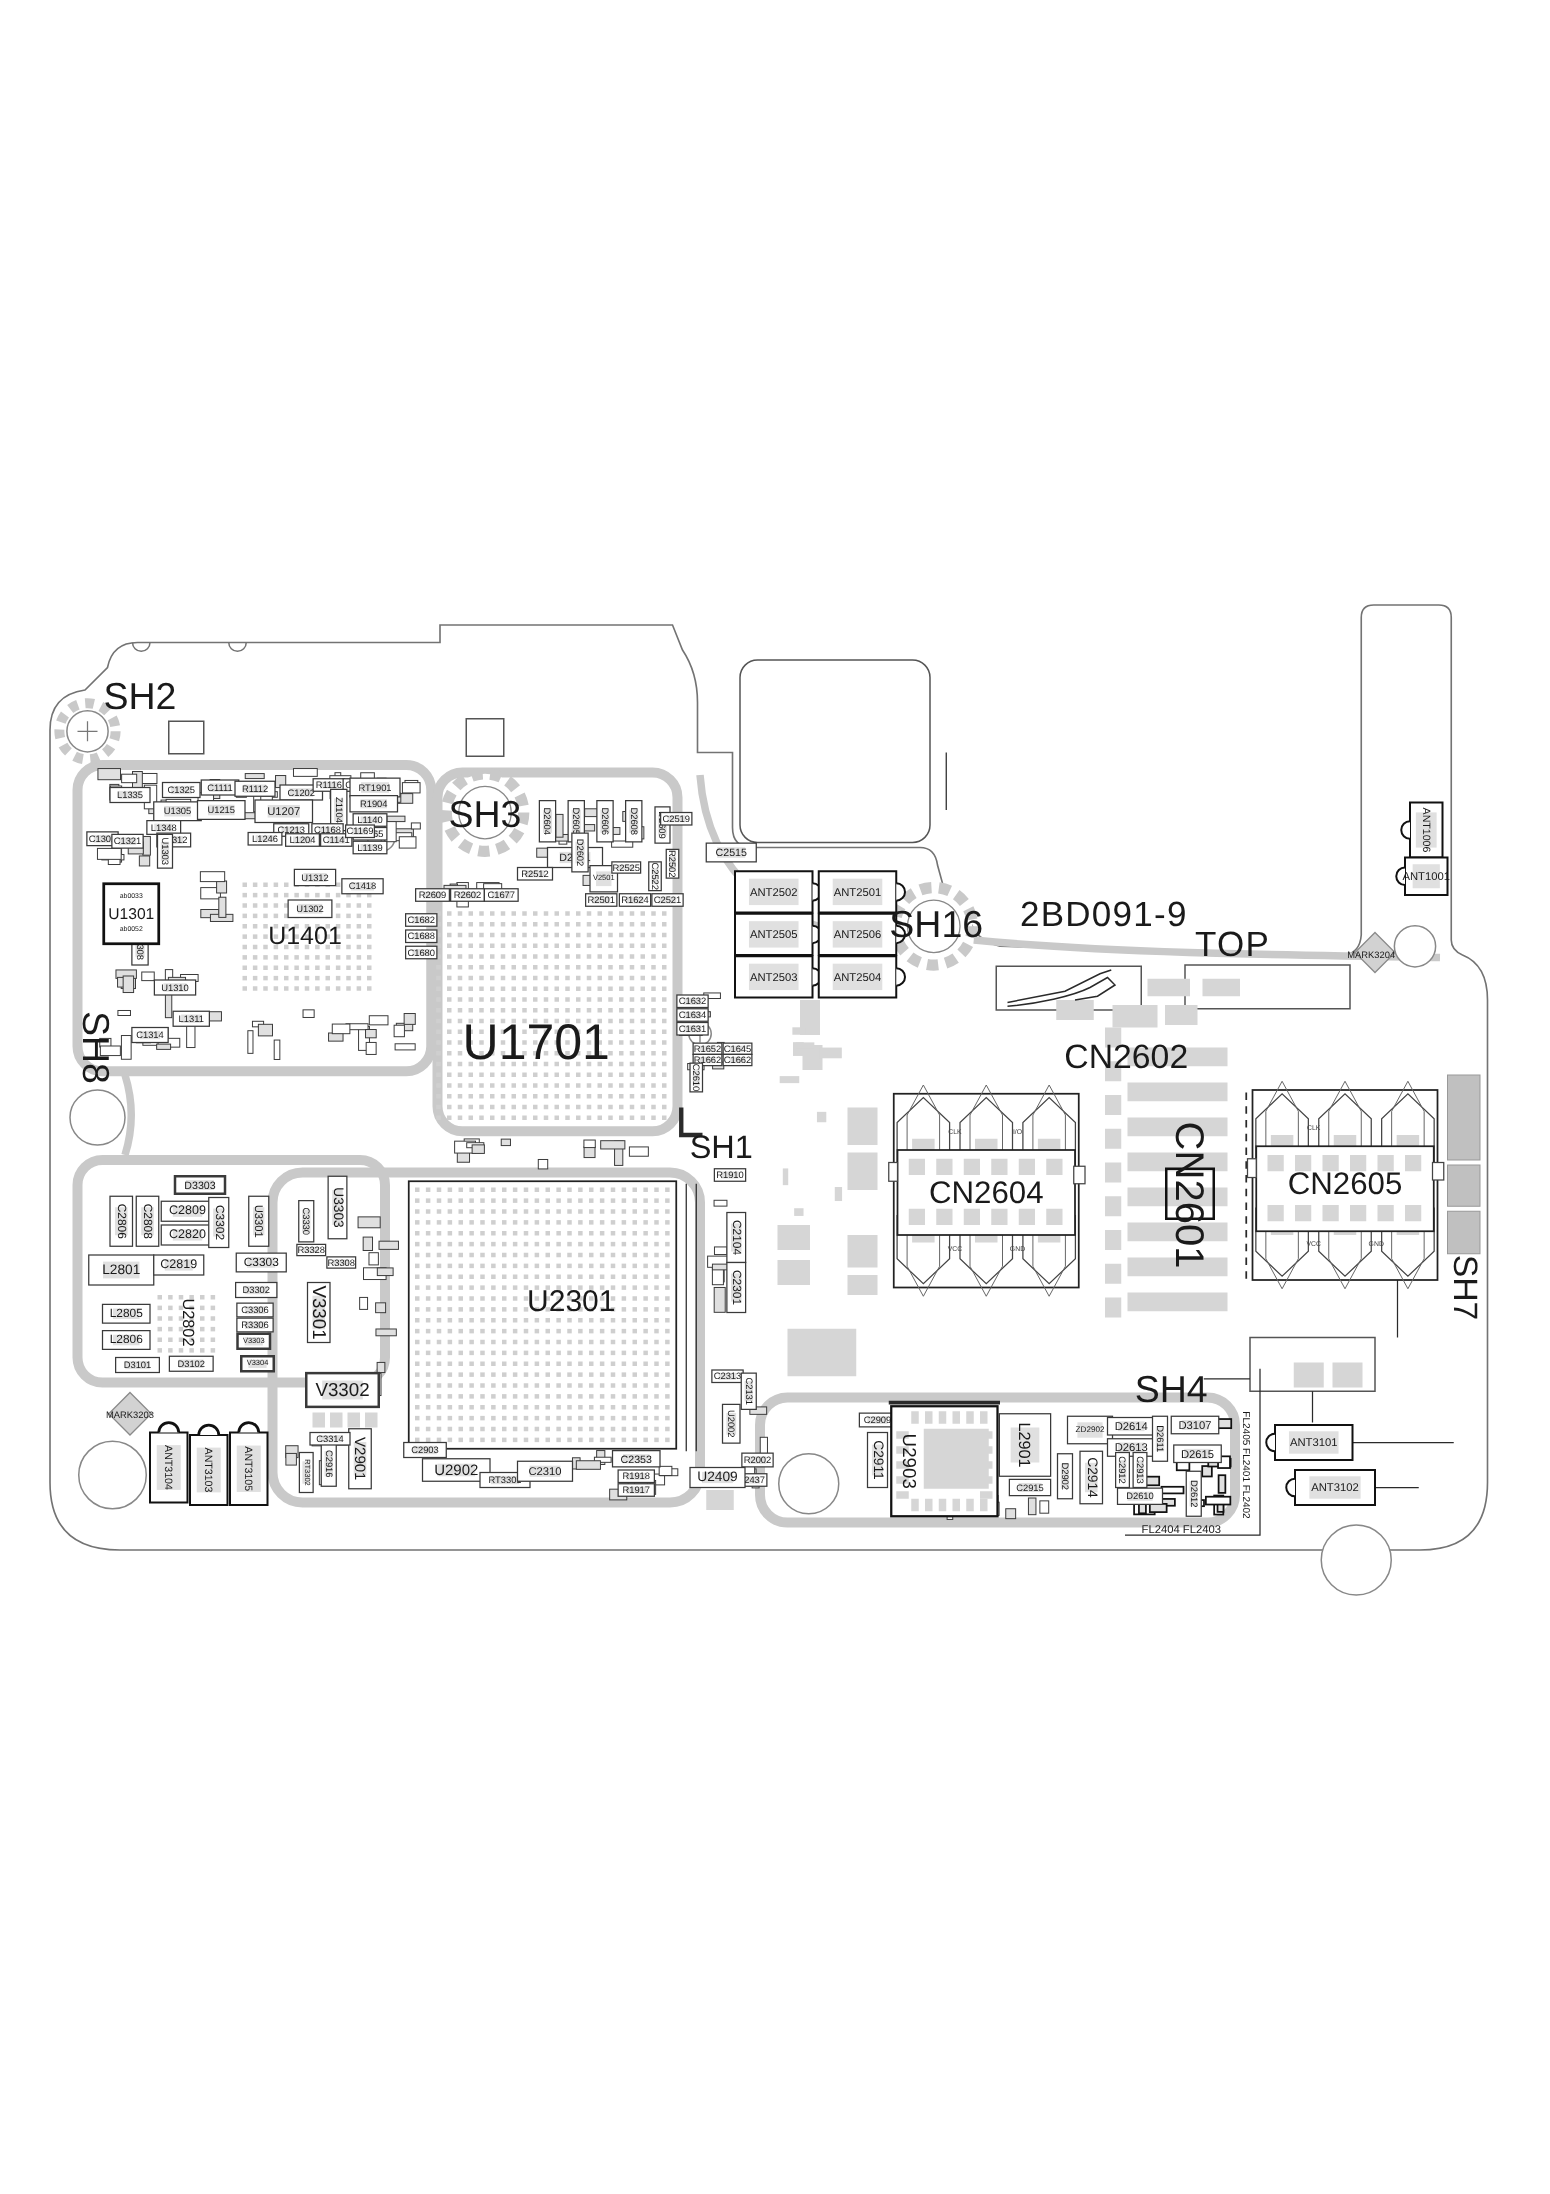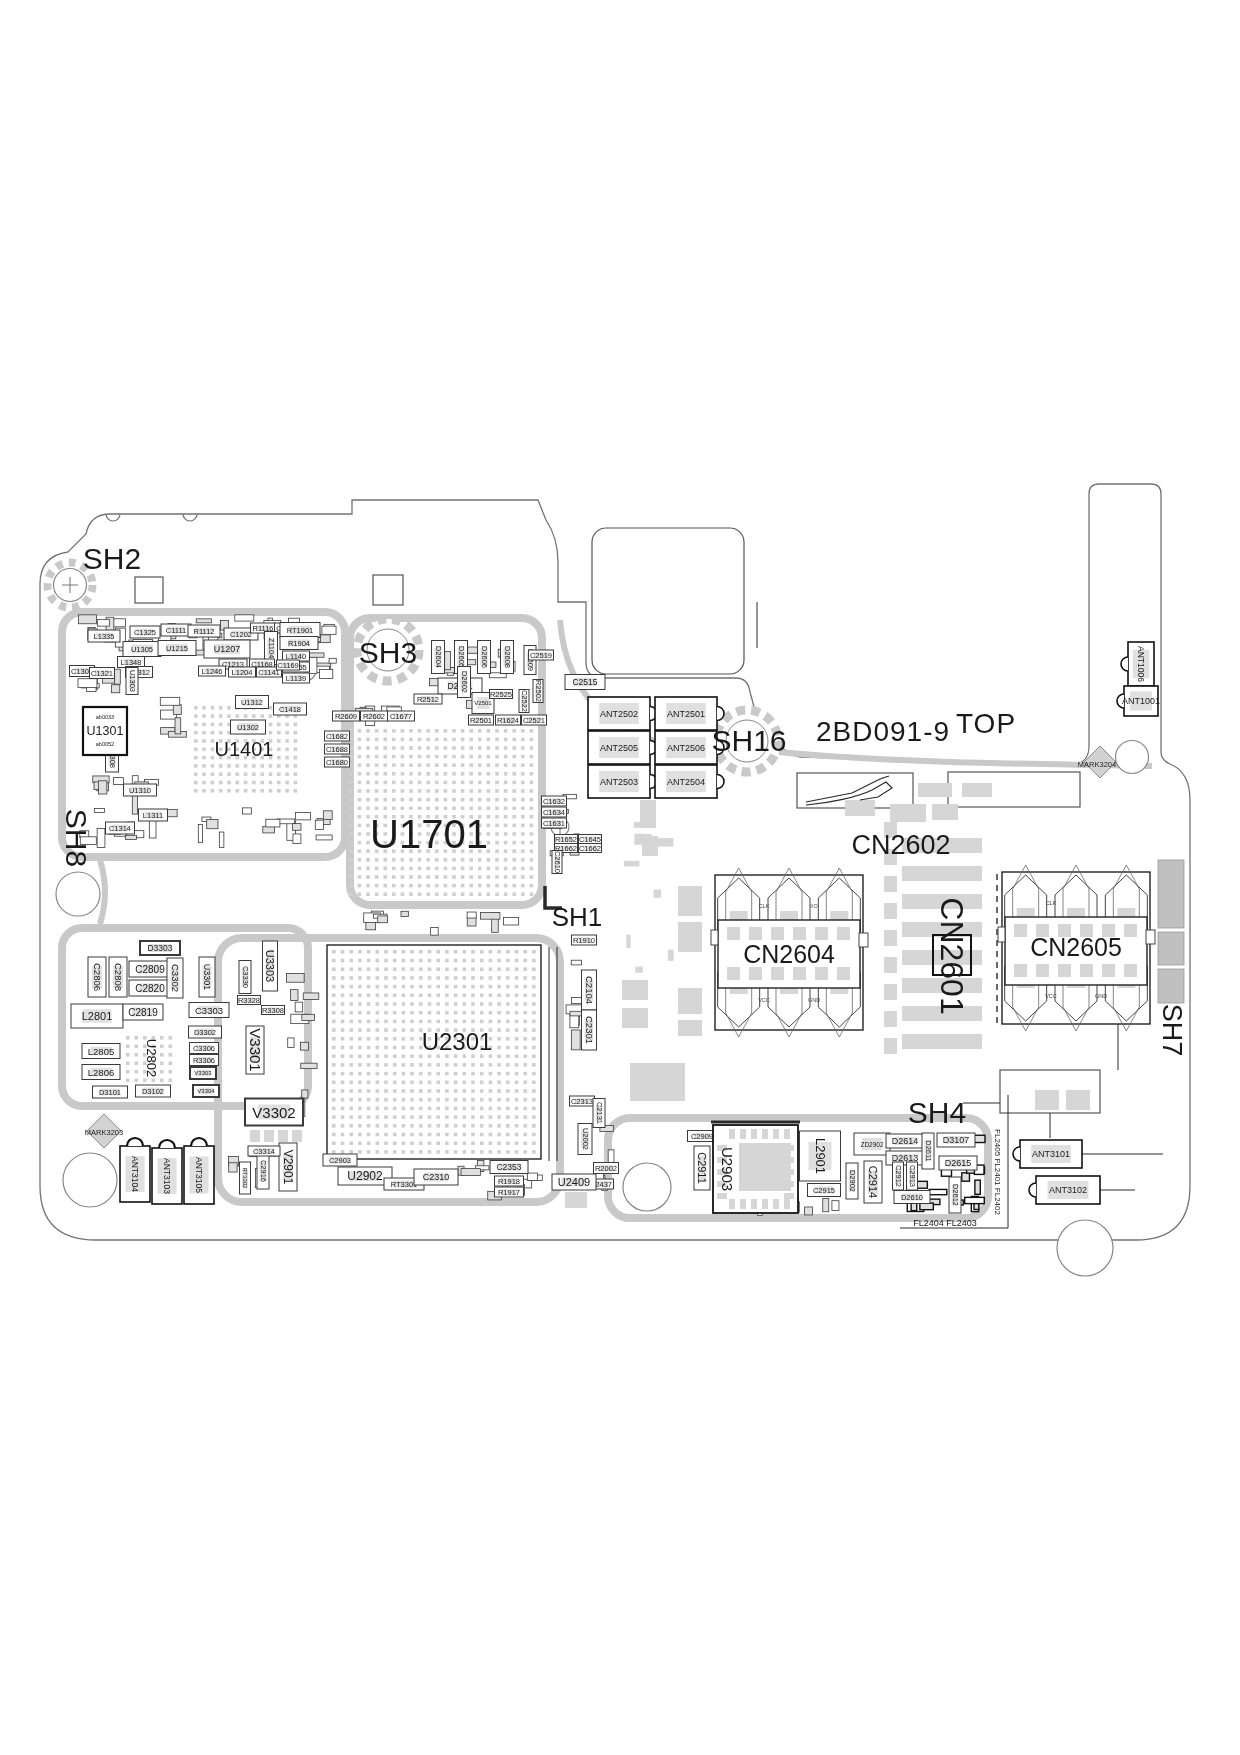--- a/index.html
+++ b/index.html
@@ -2,21 +2,21 @@
 <html><head>
 <meta charset="utf-8">
 <style>
   html,body{margin:0;padding:0;background:#ffffff;}
   .stage{position:relative;width:1240px;height:1755px;background:#fff;overflow:hidden;
          font-family:"Liberation Sans","DejaVu Sans",sans-serif;}
   #board-svg{position:absolute;left:0;top:0;width:1240px;height:1755px;}
   .title-frag{position:absolute;color:#1a1a1a;font-size:28px;letter-spacing:1px;
               font-family:"Liberation Sans","DejaVu Sans",sans-serif;}
   #title-pn{left:816px;top:716px;}
-  #title-view{left:956px;top:708px;}
+  #title-view{left:956px;top:740px;}
   text{font-family:"Liberation Sans","DejaVu Sans",sans-serif;}
 </style>
 </head>
 <body>
 
 <div class="stage">
   <svg id="board-svg" viewBox="0 0 1240 1755" xmlns="http://www.w3.org/2000/svg">
       <path d="M 40,584 Q 40,556 68,552 L 86,534 Q 90,514 110,514 L 352,514 L 352,500 L 538,500 L 546,520 Q 558,538 558,562 L 558,602 L 586,602 L 586,662 Q 586,678 602,678 L 736,678 Q 748,678 750,692 L 756,714 Q 772,720 776,736 Q 780,752 800,757 L 1076,764 Q 1088,762 1089,748 L 1089,494 Q 1089,484 1099,484 L 1151,484 Q 1161,484 1161,494 L 1161,752 Q 1161,760 1170,764 Q 1190,772 1190,800 L 1190,1186 Q 1190,1240 1136,1240 L 96,1240 Q 40,1240 40,1186 Z" fill="#ffffff" stroke="#737373" stroke-width="1.3"></path>
       <path d="M 106,514 A 7 7 0 0 0 120,514 M 183,514 A 7 7 0 0 0 197,514" fill="none" stroke="#737373" stroke-width="1.2"></path>
       <rect x="62" y="612" width="283" height="245" rx="20" fill="none" stroke="#c9c9c9" stroke-width="8"></rect>

